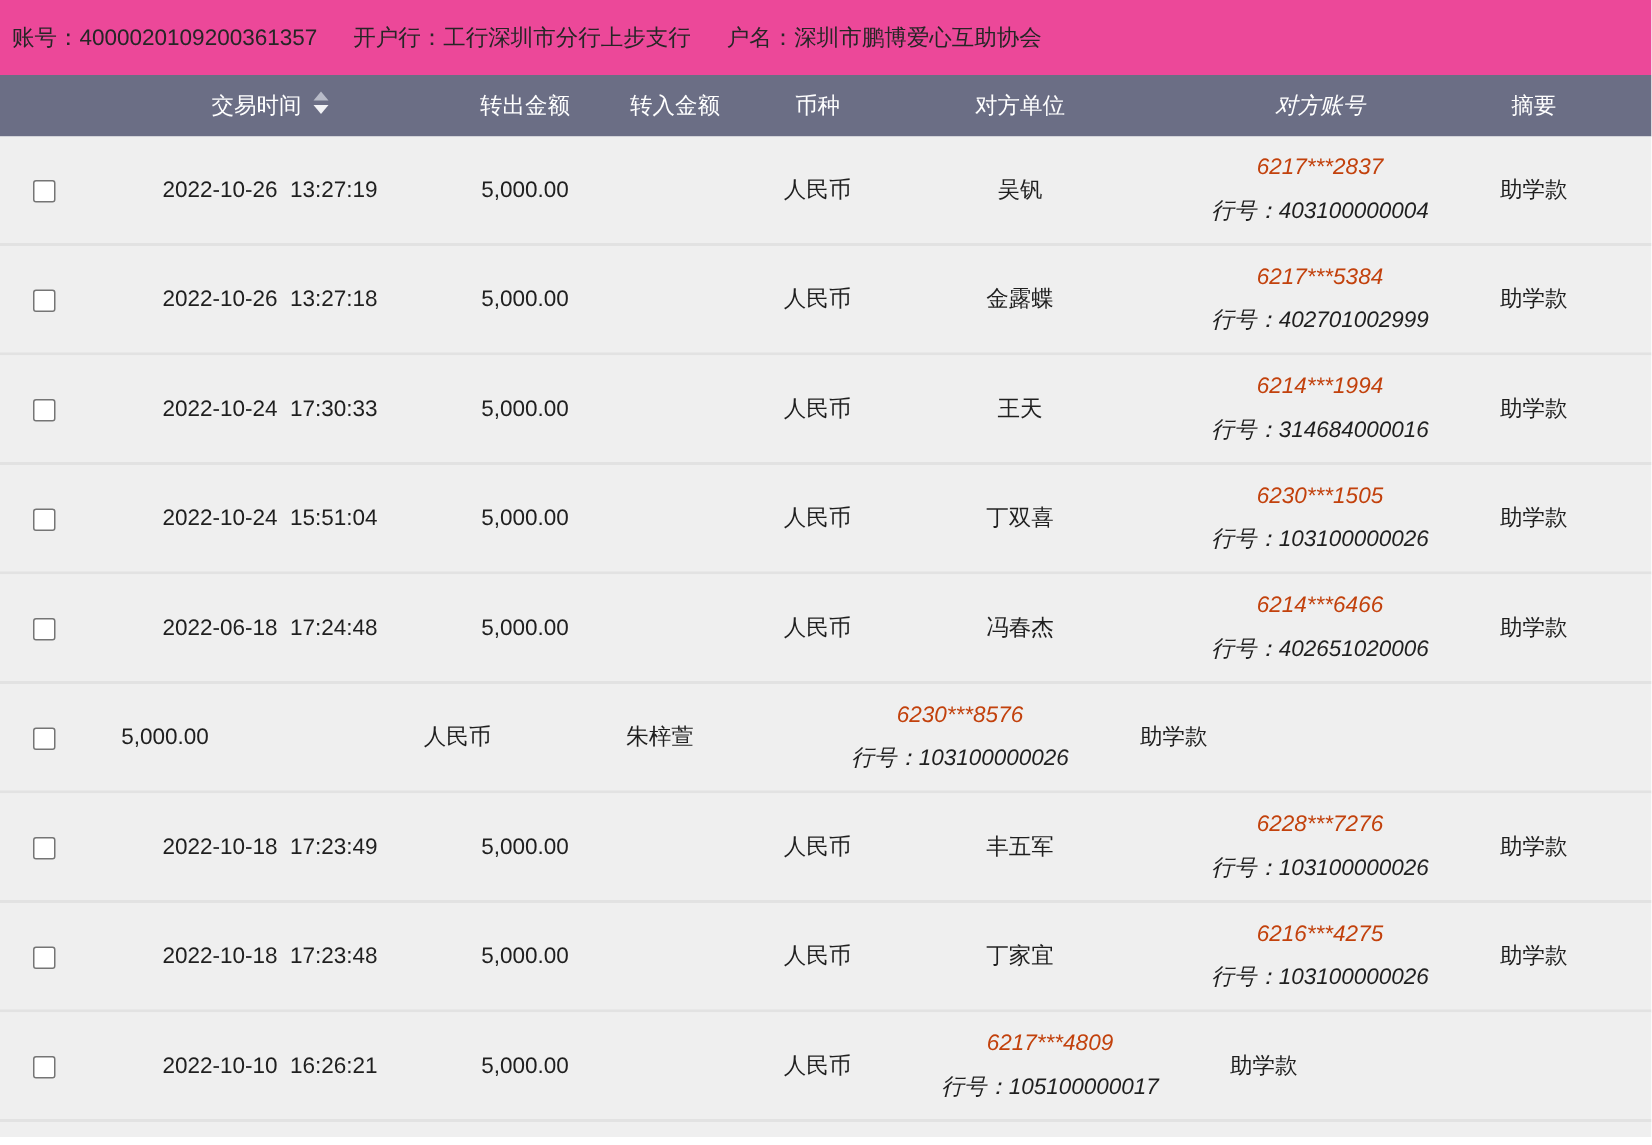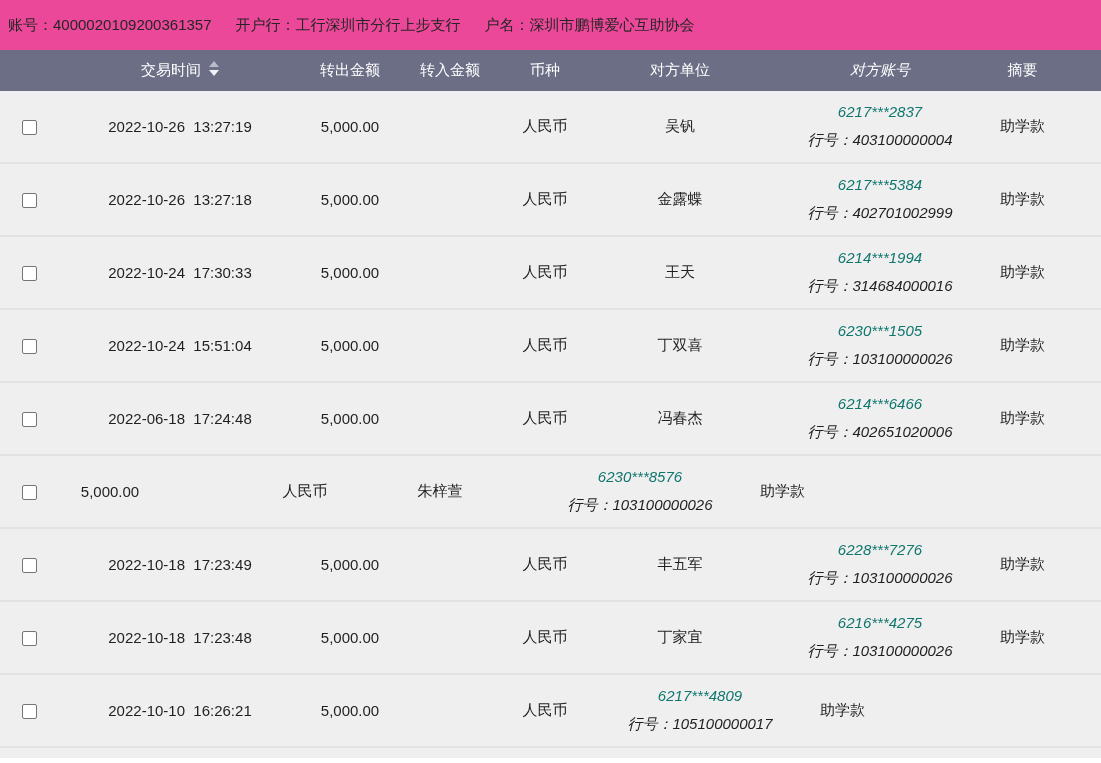--- a/index.html
+++ b/index.html
@@ -68,21 +68,21 @@
     -webkit-appearance: none;
     width: 15px; height: 15px;
     background: #ffffff;
     border: 1px solid #757575;
     border-radius: 2px;
     display: inline-block;
     vertical-align: middle;
     cursor: pointer;
   }
   .acct-link {
-    color: #0f766e;
+    color: #c2410c;
     text-decoration: none;
     cursor: pointer;
     display: block;
   }
   .bank-code { margin-top: 11px; color: #1f1f1f; }
   .partial-row { height: 10px; background: #efefef; }
 </style>
 </head>
 <body>
 

